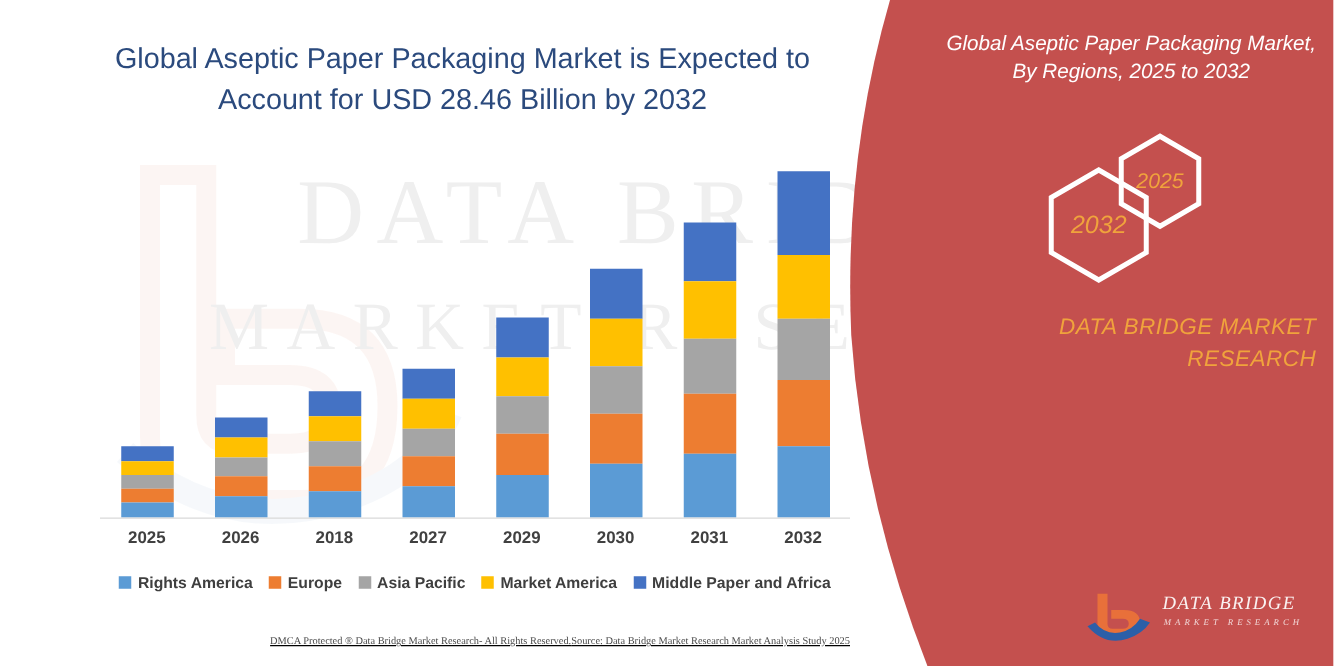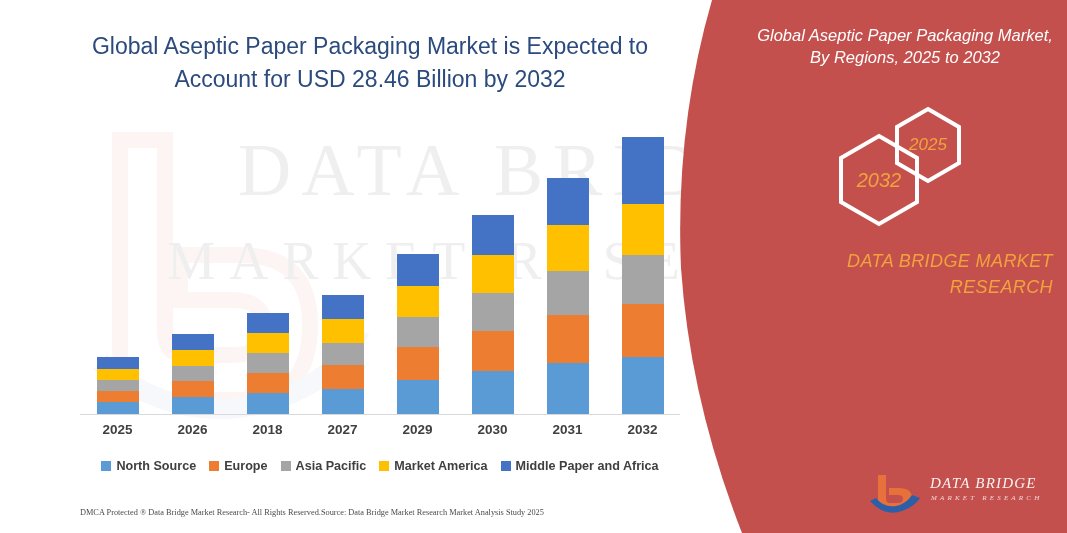--- a/index.html
+++ b/index.html
@@ -38,21 +38,21 @@
 
   
   .legend{position:absolute;left:80px;top:455px;width:600px;height:22px;z-index:6;
           display:flex;justify-content:center;align-items:center;gap:13px;}
   .lg-item{display:flex;align-items:center;gap:5px;}
   .lg-sw{width:10px;height:10px;display:block;}
   .lg-tx{font-size:12.6px;font-weight:bold;color:#3f3f3f;white-space:nowrap;}
 
   
   .footer{position:absolute;left:80px;top:508px;width:600px;z-index:6;
-          display:flex;justify-content:flex-start;align-items:center;}
+          display:flex;justify-content:flex-end;align-items:center;text-decoration:underline;}
   .ft{font-size:8.3px;color:#4a4a4a;font-family:"Liberation Serif",serif;white-space:nowrap;}
 
   
   .redpanel{position:absolute;left:0;top:0;width:1067px;height:533px;z-index:4;
             pointer-events:none;}
   .red-content{position:absolute;left:740px;top:16px;width:327px;height:533px;z-index:5;font-style:italic;}
 
   .rp-title{position:absolute;left:15px;top:8px;width:300px;text-align:center;
     font-size:16.5px;line-height:1.35;color:#ffffff;font-weight:400;}
 
@@ -174,21 +174,21 @@
       <div class="xlab">2027</div>
       <div class="xlab">2029</div>
       <div class="xlab">2030</div>
       <div class="xlab">2031</div>
       <div class="xlab">2032</div>
     </div>
 
   <div class="legend" id="legend">
       <div class="lg-item">
         <span class="lg-sw" style="background: rgb(91, 155, 213);"></span>
-        <span class="lg-tx">North Source</span>
+        <span class="lg-tx">Rights America</span>
       </div>
       <div class="lg-item">
         <span class="lg-sw" style="background: rgb(237, 125, 49);"></span>
         <span class="lg-tx">Europe</span>
       </div>
       <div class="lg-item">
         <span class="lg-sw" style="background: rgb(165, 165, 165);"></span>
         <span class="lg-tx">Asia Pacific</span>
       </div>
       <div class="lg-item">

